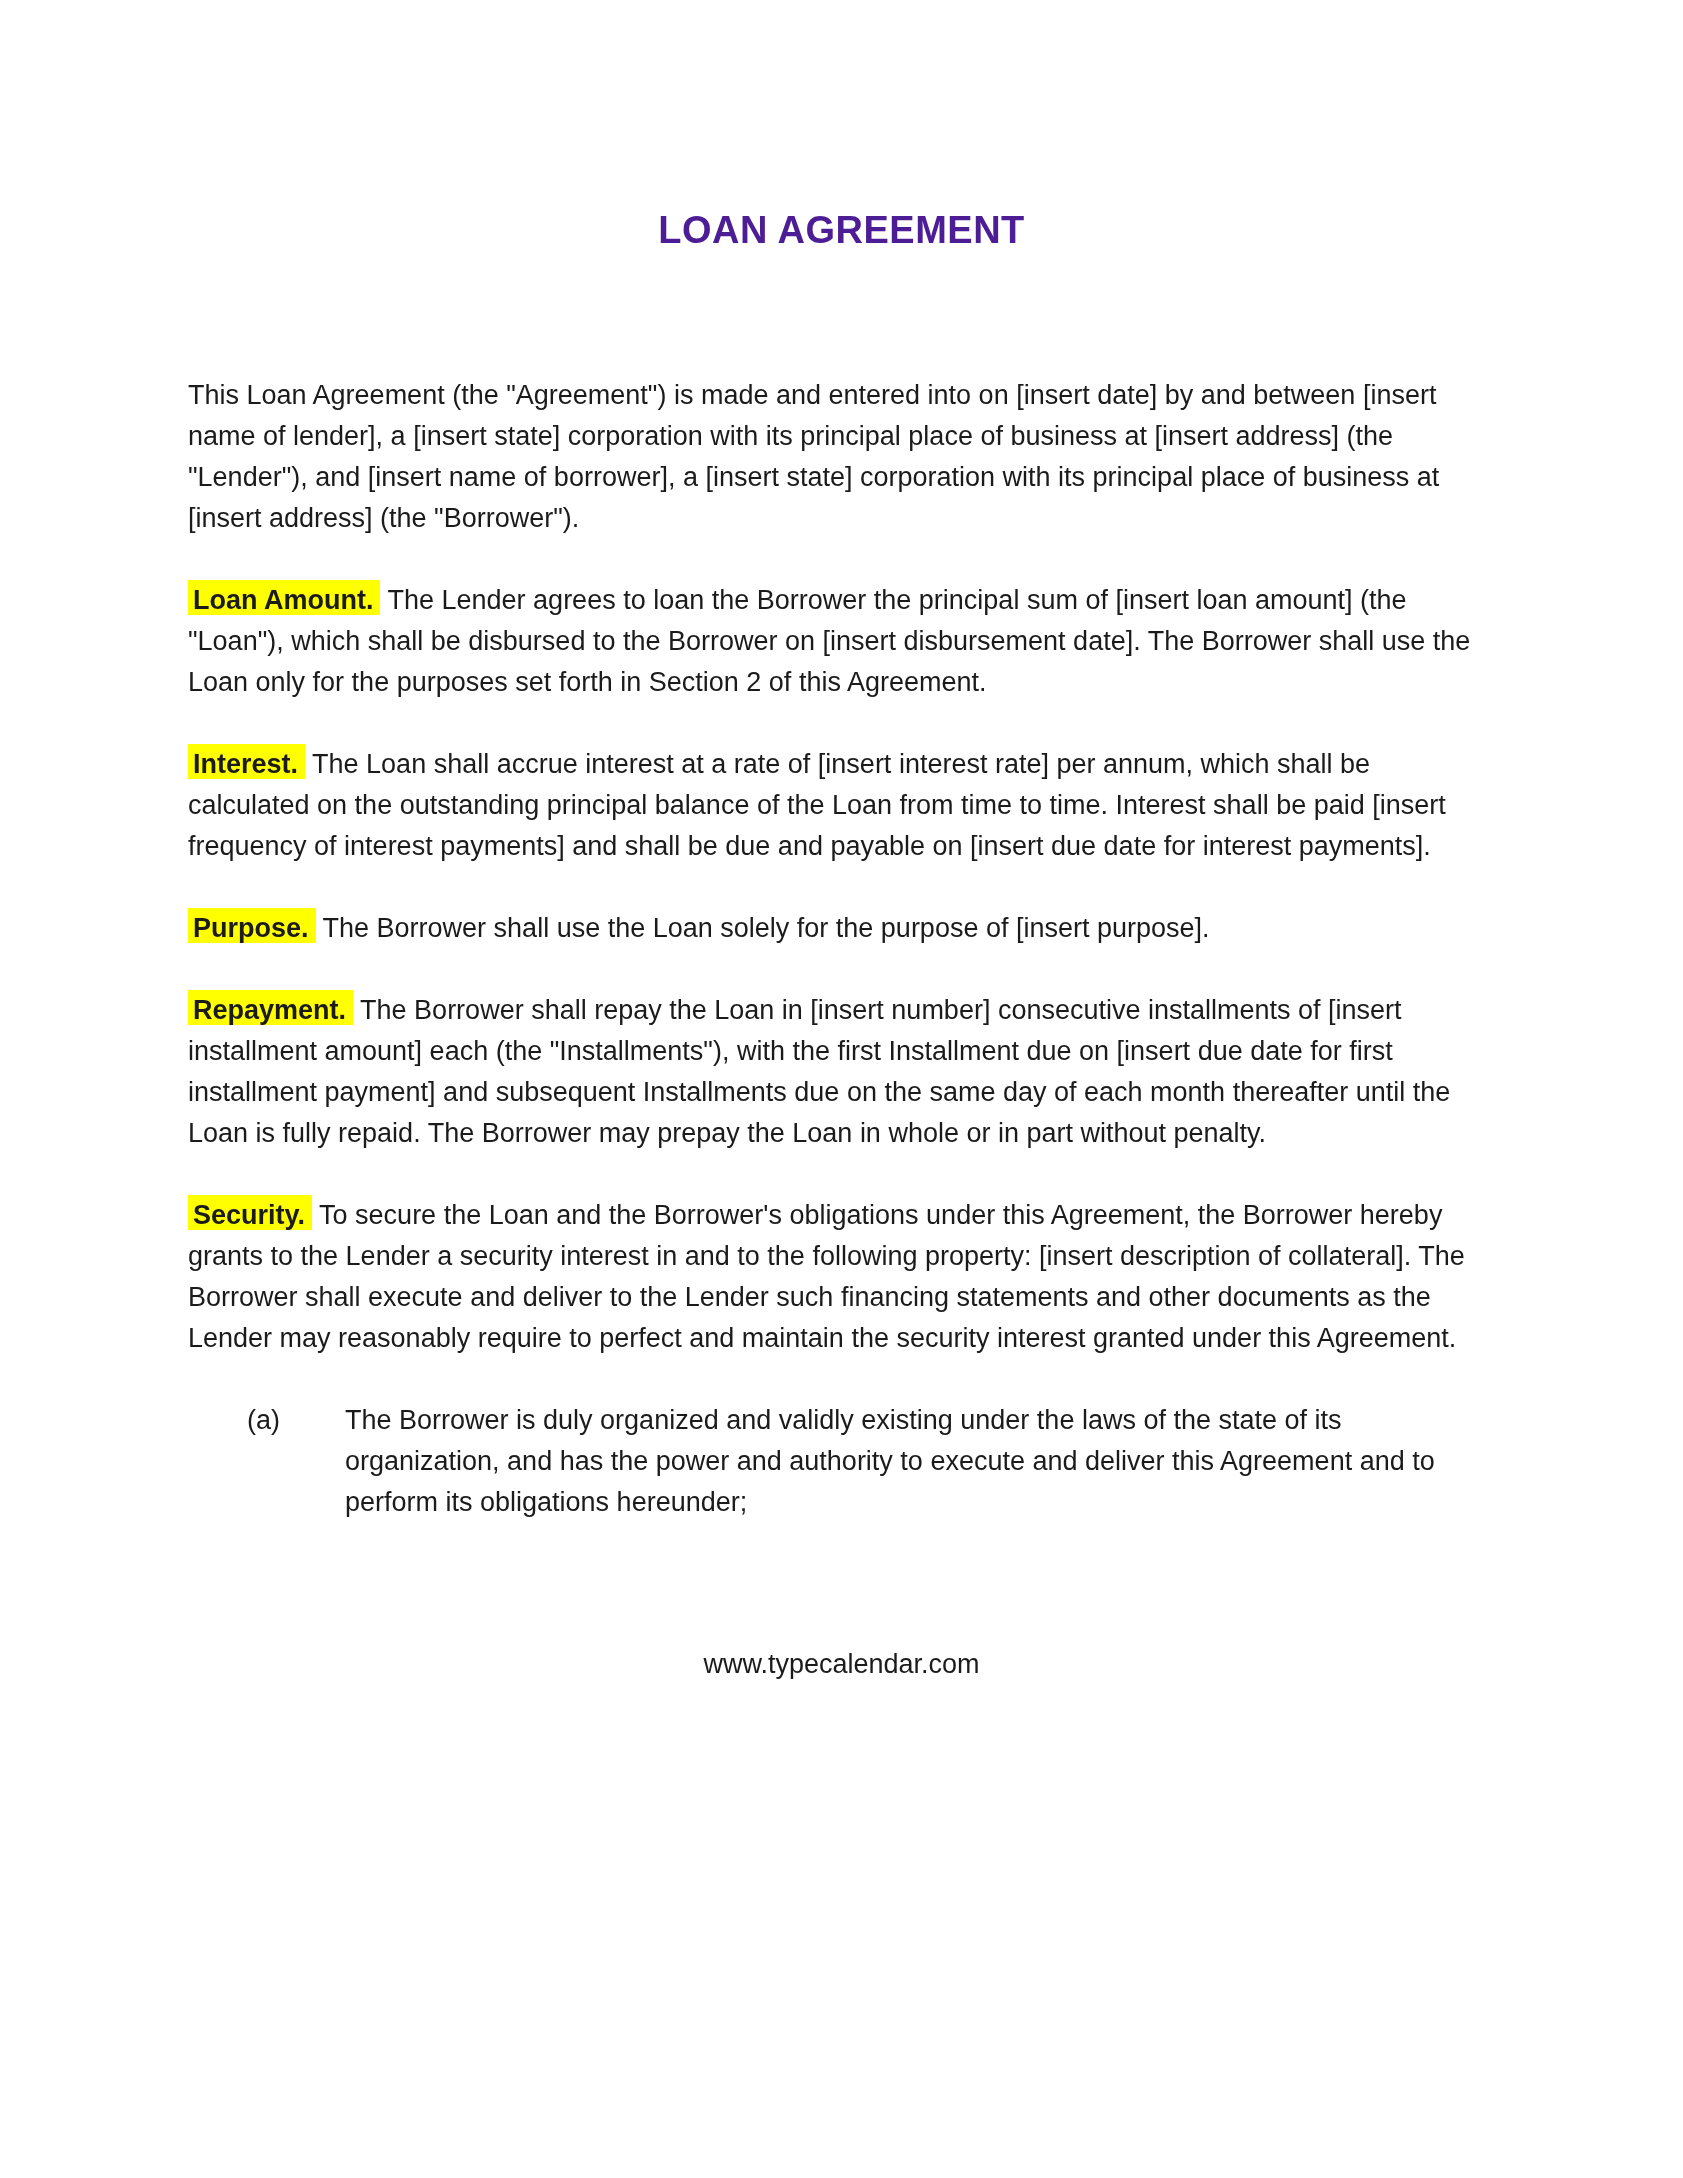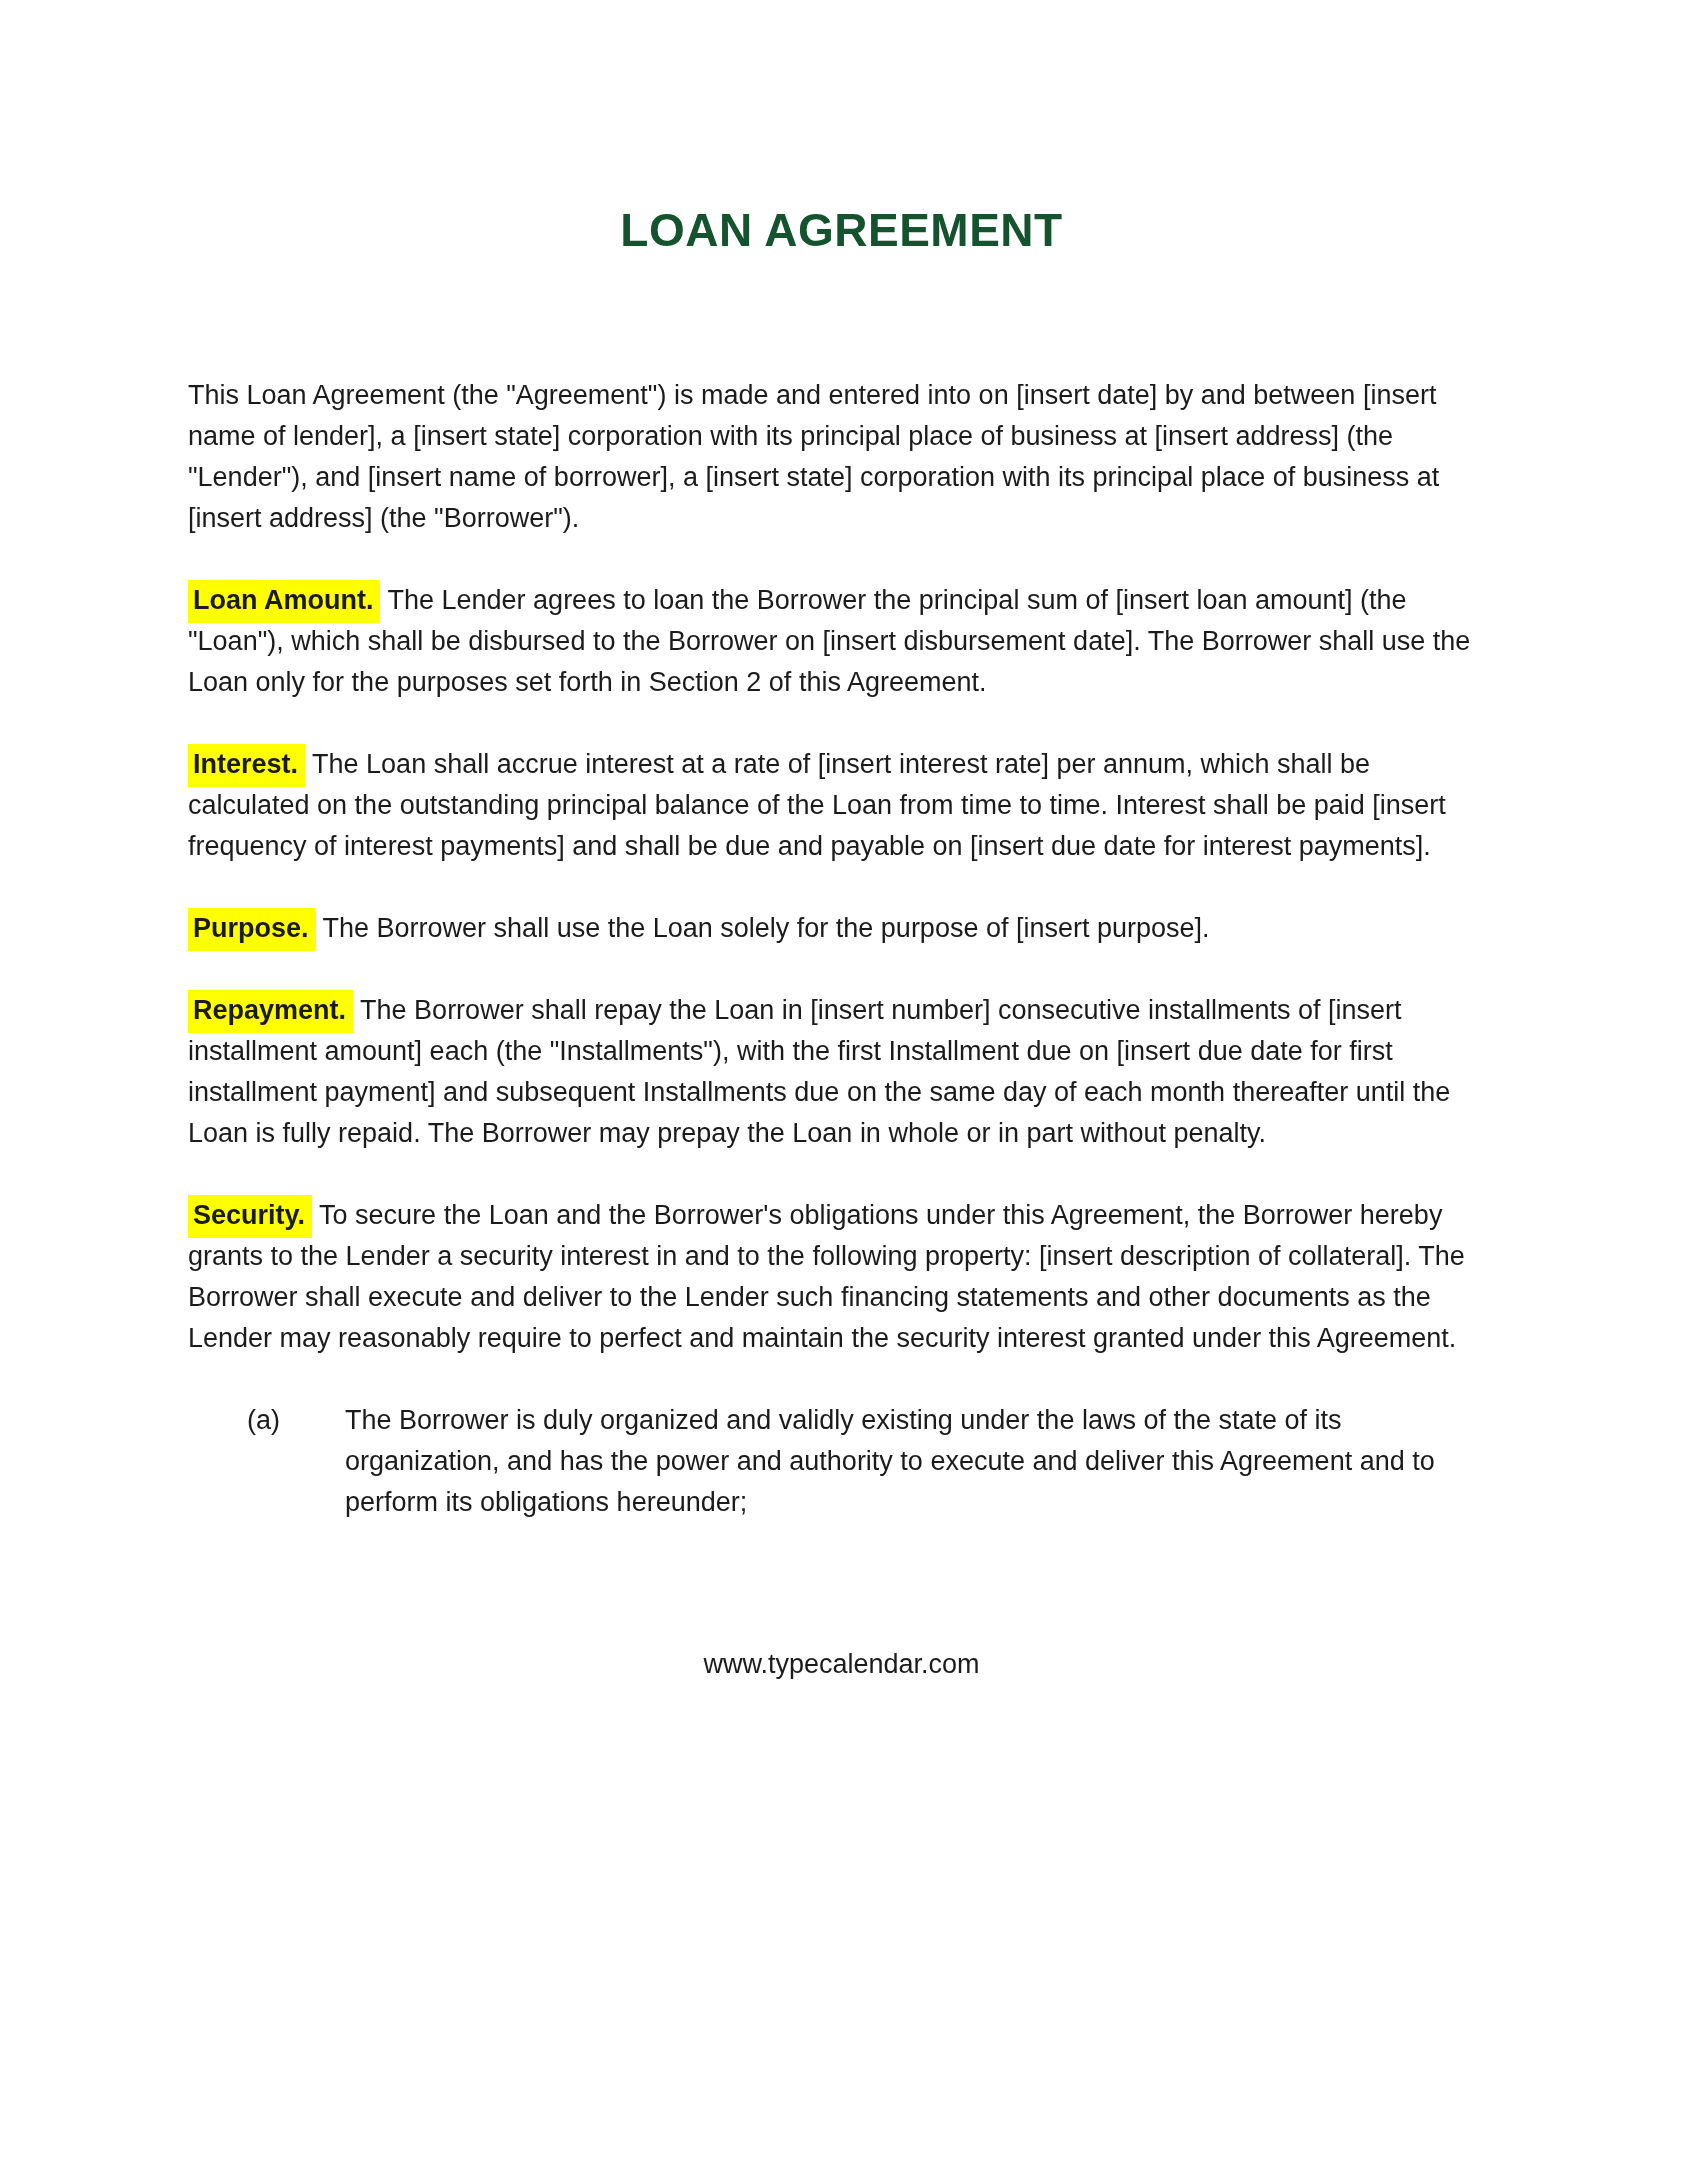--- a/index.html
+++ b/index.html
@@ -16,37 +16,37 @@
     width: 1683px;
     height: 2178px;
     background: #ffffff;
     padding: 203px 188px 0 188px;
     font-family: "Liberation Sans", sans-serif;
     color: var(--ink);
     overflow: hidden;
   }
   .doc-title {
     margin: 0 0 117px 0;
-    font-size: 46px;
+    font-size: 38px;
     line-height: 55px;
     font-weight: 700;
     text-align: center;
     letter-spacing: 0.5px;
-    color: #14532d;
+    color: #4c1d95;
   }
   .para {
     margin: 0 0 41px 0;
     font-size: 27px;
     line-height: 41px;
     font-weight: 400;
   }
   .hl {
     background: var(--hl);
     font-weight: 700;
-    padding: 5px 7px 8px 5px;
+    padding: 5px 7px 0 5px;
   }
   .list-row {
     display: flex;
     align-items: flex-start;
     padding-left: 59px;
     margin: 0 0 41px 0;
     font-size: 27px;
     line-height: 41px;
   }
   .list-marker {

